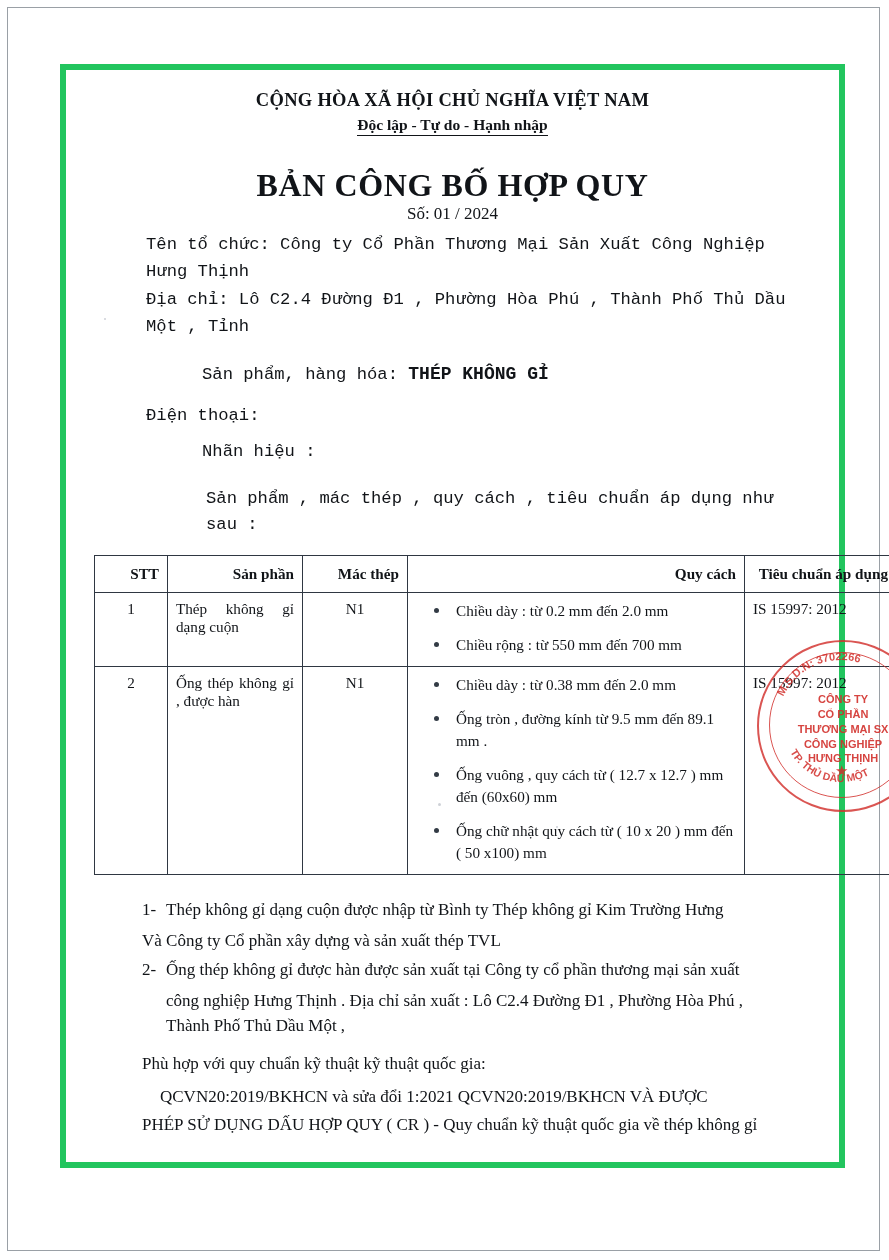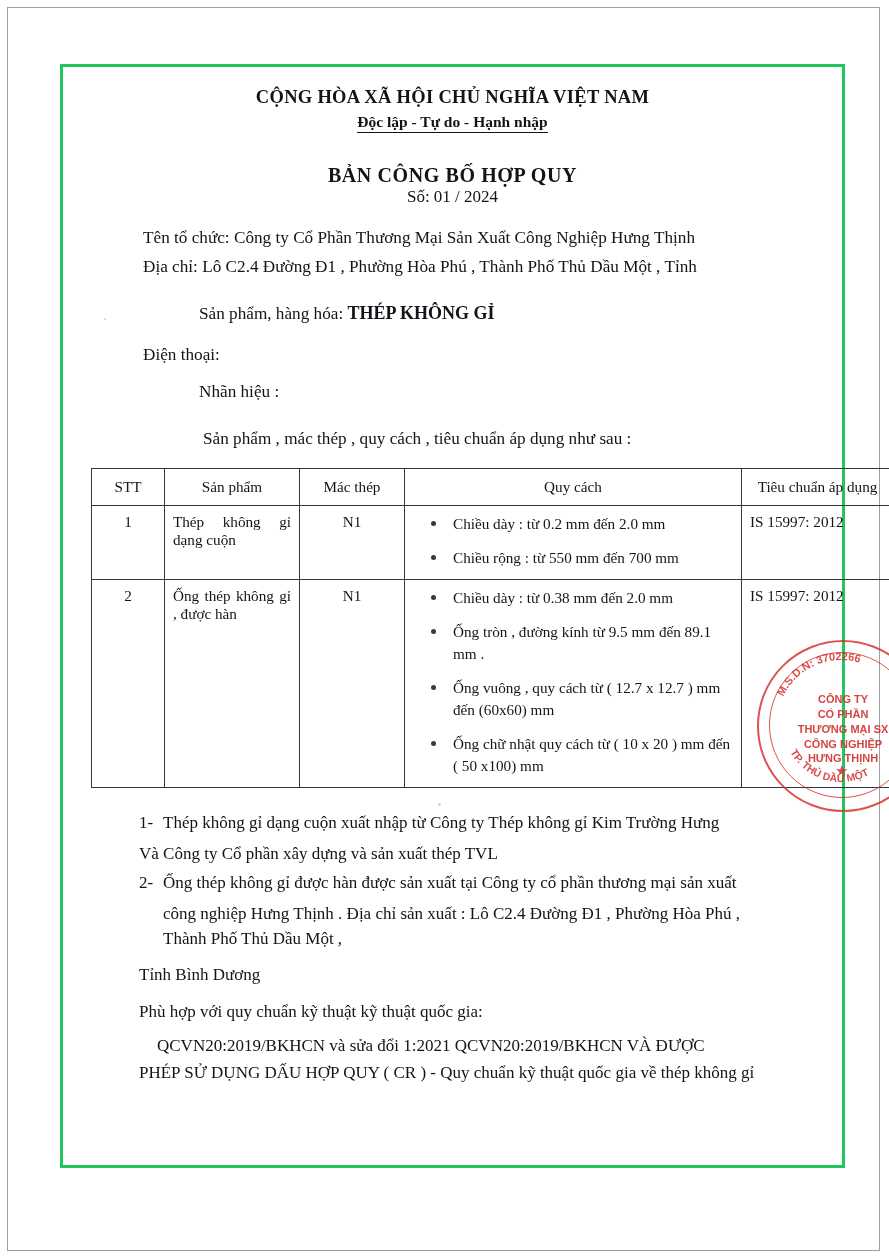--- a/index.html
+++ b/index.html
@@ -27,21 +27,21 @@
     box-sizing: border-box;
   }
 
   
   .doc-box {
     position: absolute;
     left: 52px;
     top: 56px;
     width: 785px;
     height: 1104px;
-    border: 3px solid #22c55e;
+    border: 6px solid #22c55e;
     box-sizing: border-box;
     padding: 14px 28px 0 28px;
   }
 
   .national-header {
     text-align: center;
     margin-top: 6px;
   }
   .national-header .line1 {
     font-weight: bold;
@@ -53,34 +53,35 @@
     font-size: 15.5px;
     margin-top: 5px;
     display: inline-block;
     border-bottom: 1.4px solid #111418;
     padding-bottom: 1px;
   }
 
   .doc-title {
     text-align: center;
     font-weight: bold;
-    font-size: 20px;
+    font-size: 32px;
     margin-top: 31px;
     letter-spacing: 0.6px;
   }
   .doc-number {
     text-align: center;
     font-size: 17px;
   }
 
   .field-block {
-    margin-top: 18px;
+    margin-top: 8px;
     font-size: 17.2px;
     line-height: 1.55;
     padding-left: 52px;
+    font-family: Liberation Mono, monospace;
   }
   .field-block .row {
     margin-bottom: 2px;
   }
   .field-indent-1 { padding-left: 56px; }
   .field-indent-2 { padding-left: 60px; }
 
   .phone-row { margin-top: 14px; }
   .product-row { margin-top: 20px; }
   .product-row .strong { font-weight: bold; font-size: 18px; }
@@ -94,22 +95,22 @@
     margin: 16px auto 0 auto;
     font-size: 15.2px;
     table-layout: fixed;
   }
   table.spec th, table.spec td {
     border: 1px solid #2f3742;
     vertical-align: top;
     padding: 7px 8px 10px 8px;
   }
   table.spec th {
-    font-weight: normal;
-    text-align: center;
+    font-weight: bold;
+    text-align: right;
     padding-top: 9px;
     padding-bottom: 9px;
   }
   .col-stt { width: 56px; text-align: center; }
   .col-prod { width: 118px; }
   .col-mac { width: 88px; text-align: center; }
   .col-qc { width: 320px; }
   .col-std { width: 135px; }
 
   td.center { text-align: center; }
@@ -250,21 +251,21 @@
       </div>
       <div class="row phone-row">Điện thoại:</div>
       <div class="row brand-row field-indent-1">Nhãn hiệu :</div>
       <div class="row spec-intro field-indent-2">Sản phẩm , mác thép , quy cách , tiêu chuẩn áp dụng như sau :</div>
     </div>
 
     <table class="spec">
       <thead>
         <tr>
           <th class="col-stt">STT</th>
-          <th class="col-prod">Sản phẩm</th>
+          <th class="col-prod">Sản phần</th>
           <th class="col-mac">Mác thép</th>
           <th class="col-qc">Quy cách</th>
           <th class="col-std">Tiêu chuẩn áp dụng</th>
         </tr>
       </thead>
       <tbody>
         <tr>
           <td class="center">1</td>
           <td class="justify">Thép không gỉ dạng cuộn</td>
           <td class="center">N1</td>
@@ -289,33 +290,32 @@
             </ul>
           </td>
           <td>IS 15997: 2012</td>
         </tr>
       </tbody>
     </table>
 
     <div class="notes">
       <div class="note-item">
         <span class="num">1-</span>
-        <div>Thép không gỉ dạng cuộn xuất nhập từ Công ty Thép không gỉ Kim Trường Hưng</div>
+        <div>Thép không gỉ dạng cuộn được nhập từ Bình ty Thép không gỉ Kim Trường Hưng</div>
       </div>
       <div class="note-cont">Và Công ty Cổ phần xây dựng và sản xuất thép TVL</div>
       <div class="note-item" style="margin-top:4px;">
         <span class="num">2-</span>
         <div>Ống thép không gỉ được hàn được sản xuất tại Công ty cổ phần thương mại sản xuất</div>
       </div>
       <div class="note-sub">công nghiệp Hưng Thịnh . Địa chỉ sản xuất : Lô C2.4 Đường Đ1 , Phường Hòa Phú ,</div>
       <div class="note-sub">Thành Phố Thủ Dầu Một ,</div>
     </div>
 
     <div class="tail">
-      <div class="r1">Tỉnh Bình Dương</div>
       <div class="r2">Phù hợp với quy chuẩn kỹ thuật kỹ thuật quốc gia:</div>
       <div class="r3">QCVN20:2019/BKHCN và sửa đổi 1:2021  QCVN20:2019/BKHCN VÀ ĐƯỢC</div>
       <div class="r4">PHÉP SỬ DỤNG DẤU HỢP QUY ( CR ) -  Quy chuẩn kỹ thuật quốc gia về thép không gỉ</div>
     </div>
 
   </div>
 
   <div class="speck" style="left:430px; top:795px; width:3px; height:3px;"></div>
   <div class="speck" style="left:548px; top:818px; width:2px; height:2px;"></div>
   <div class="speck" style="left:96px; top:310px; width:2px; height:2px;"></div>

